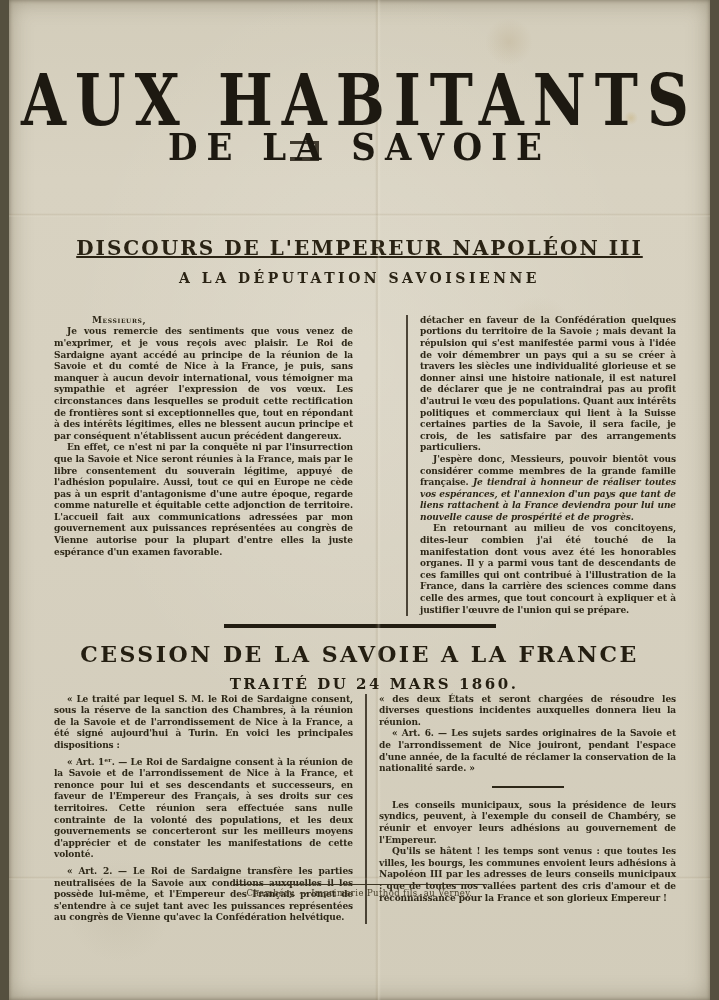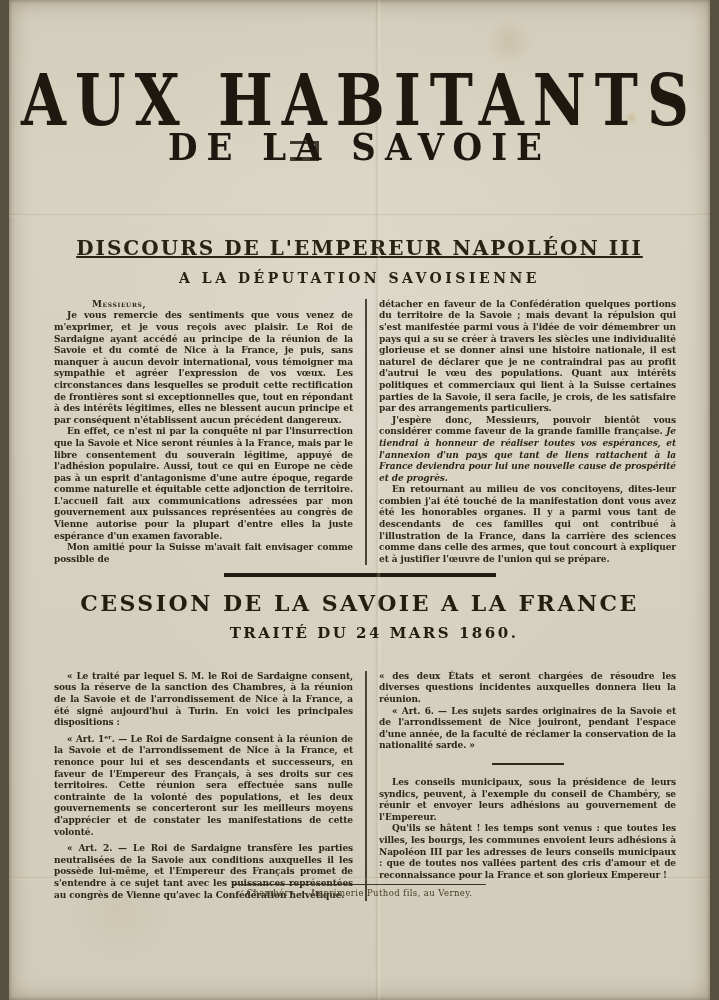--- a/index.html
+++ b/index.html
@@ -36,22 +36,22 @@
   .h1{margin-top:72px;text-align:center;font-weight:bold;font-size:20px;letter-spacing:2px;
     color:#2a2314;line-height:1.2;white-space:nowrap;text-decoration:underline;}
   .h2{margin-top:10px;text-align:center;font-weight:bold;font-size:14px;letter-spacing:3.5px;
     color:#2a2314;line-height:1.2;white-space:nowrap;}
   .h1b{margin-top:13px;text-align:center;font-weight:bold;font-size:22px;letter-spacing:2.5px;
     color:#241e11;line-height:1.2;white-space:nowrap;}
   .h2b{margin-top:7px;text-align:center;font-weight:bold;font-size:15px;letter-spacing:2.5px;
     color:#241e11;line-height:1.2;white-space:nowrap;margin-left:29px;}
 
   .cols{display:flex;align-items:stretch;padding:0 34px 0 45px;}
-  .cols.c1{margin-top:12px;}
-  .cols.c2{margin-top:29px;}
+  .cols.c1{margin-top:28px;gap:41px;}
+  .cols.c2{margin-top:1px;}
   .col{font-size:9px;font-weight:bold;line-height:11.6px;letter-spacing:-0.1px;
     text-align:justify;color:#2d2717;}
   .col.left{flex:0 0 299px;padding-right:12px;}
   .col.right{flex:1;border-left:2px solid rgba(40,33,20,.8);padding-left:12px;}
   .col p{margin:0;}
   .col p.ind{text-indent:13px;}
   .col p.sp{margin-top:5px;}
   .salutation{text-indent:38px;font-variant:small-caps;letter-spacing:.6px;}
   .ital{font-style:italic;}
 
@@ -80,25 +80,24 @@
   </div>
 
   <div class="h1">DISCOURS DE L'EMPEREUR NAPOLÉON III</div>
   <div class="h2">A LA DÉPUTATION SAVOISIENNE</div>
 
   <div class="cols c1">
     <div class="col left">
       <p class="salutation">Messieurs,</p>
       <p class="ind">Je vous remercie des sentiments que vous venez de m'exprimer, et je vous reçois avec plaisir. Le Roi de Sardaigne ayant accédé au principe de la réunion de la Savoie et du comté de Nice à la France, je puis, sans manquer à aucun devoir international, vous témoigner ma sympathie et agréer l'expression de vos vœux. Les circonstances dans lesquelles se produit cette rectification de frontières sont si exceptionnelles que, tout en répondant à des intérêts légitimes, elles ne blessent aucun principe et par conséquent n'établissent aucun précédent dangereux.</p>
       <p class="ind">En effet, ce n'est ni par la conquête ni par l'insurrection que la Savoie et Nice seront réunies à la France, mais par le libre consentement du souverain légitime, appuyé de l'adhésion populaire. Aussi, tout ce qui en Europe ne cède pas à un esprit d'antagonisme d'une autre époque, regarde comme naturelle et équitable cette adjonction de territoire. L'accueil fait aux communications adressées par mon gouvernement aux puissances représentées au congrès de Vienne autorise pour la plupart d'entre elles la juste espérance d'un examen favorable.</p>
-      <p class="ind">Mon amitié pour la Suisse m'avait fait envisager comme possible de</p>
     </div>
     <div class="col right">
       <p>détacher en faveur de la Confédération quelques portions du territoire de la Savoie ; mais devant la répulsion qui s'est manifestée parmi vous à l'idée de voir démembrer un pays qui a su se créer à travers les siècles une individualité glorieuse et se donner ainsi une histoire nationale, il est naturel de déclarer que je ne contraindrai pas au profit d'autrui le vœu des populations. Quant aux intérêts politiques et commerciaux qui lient à la Suisse certaines parties de la Savoie, il sera facile, je crois, de les satisfaire par des arrangements particuliers.</p>
-      <p class="ind"><span>J'espère donc, Messieurs, pouvoir bientôt vous considérer comme faveur de la grande famille française. </span><span class="ital">Je tiendrai à honneur de réaliser toutes vos espérances, et l'annexion d'un pays que tant de liens rattachent à la France deviendra pour lui une nouvelle cause de prospérité et de progrès.</span></p>
+      <p class="ind"><span>J'espère donc, Messieurs, pouvoir bientôt vous considérer comme membres de la grande famille française. </span><span class="ital">Je tiendrai à honneur de réaliser toutes vos espérances, et l'annexion d'un pays que tant de liens rattachent à la France deviendra pour lui une nouvelle cause de prospérité et de progrès.</span></p>
       <p class="ind">En retournant au milieu de vos concitoyens, dites-leur combien j'ai été touché de la manifestation dont vous avez été les honorables organes. Il y a parmi vous tant de descendants de ces familles qui ont contribué à l'illustration de la France, dans la carrière des sciences comme dans celle des armes, que tout concourt à expliquer et à justifier l'œuvre de l'union qui se prépare.</p>
     </div>
   </div>
 
   <div class="rule-big"></div>
 
   <div class="h1b">CESSION DE LA SAVOIE A LA FRANCE</div>
   <div class="h2b">TRAITÉ DU 24 MARS 1860.</div>
 
   <div class="cols c2">

